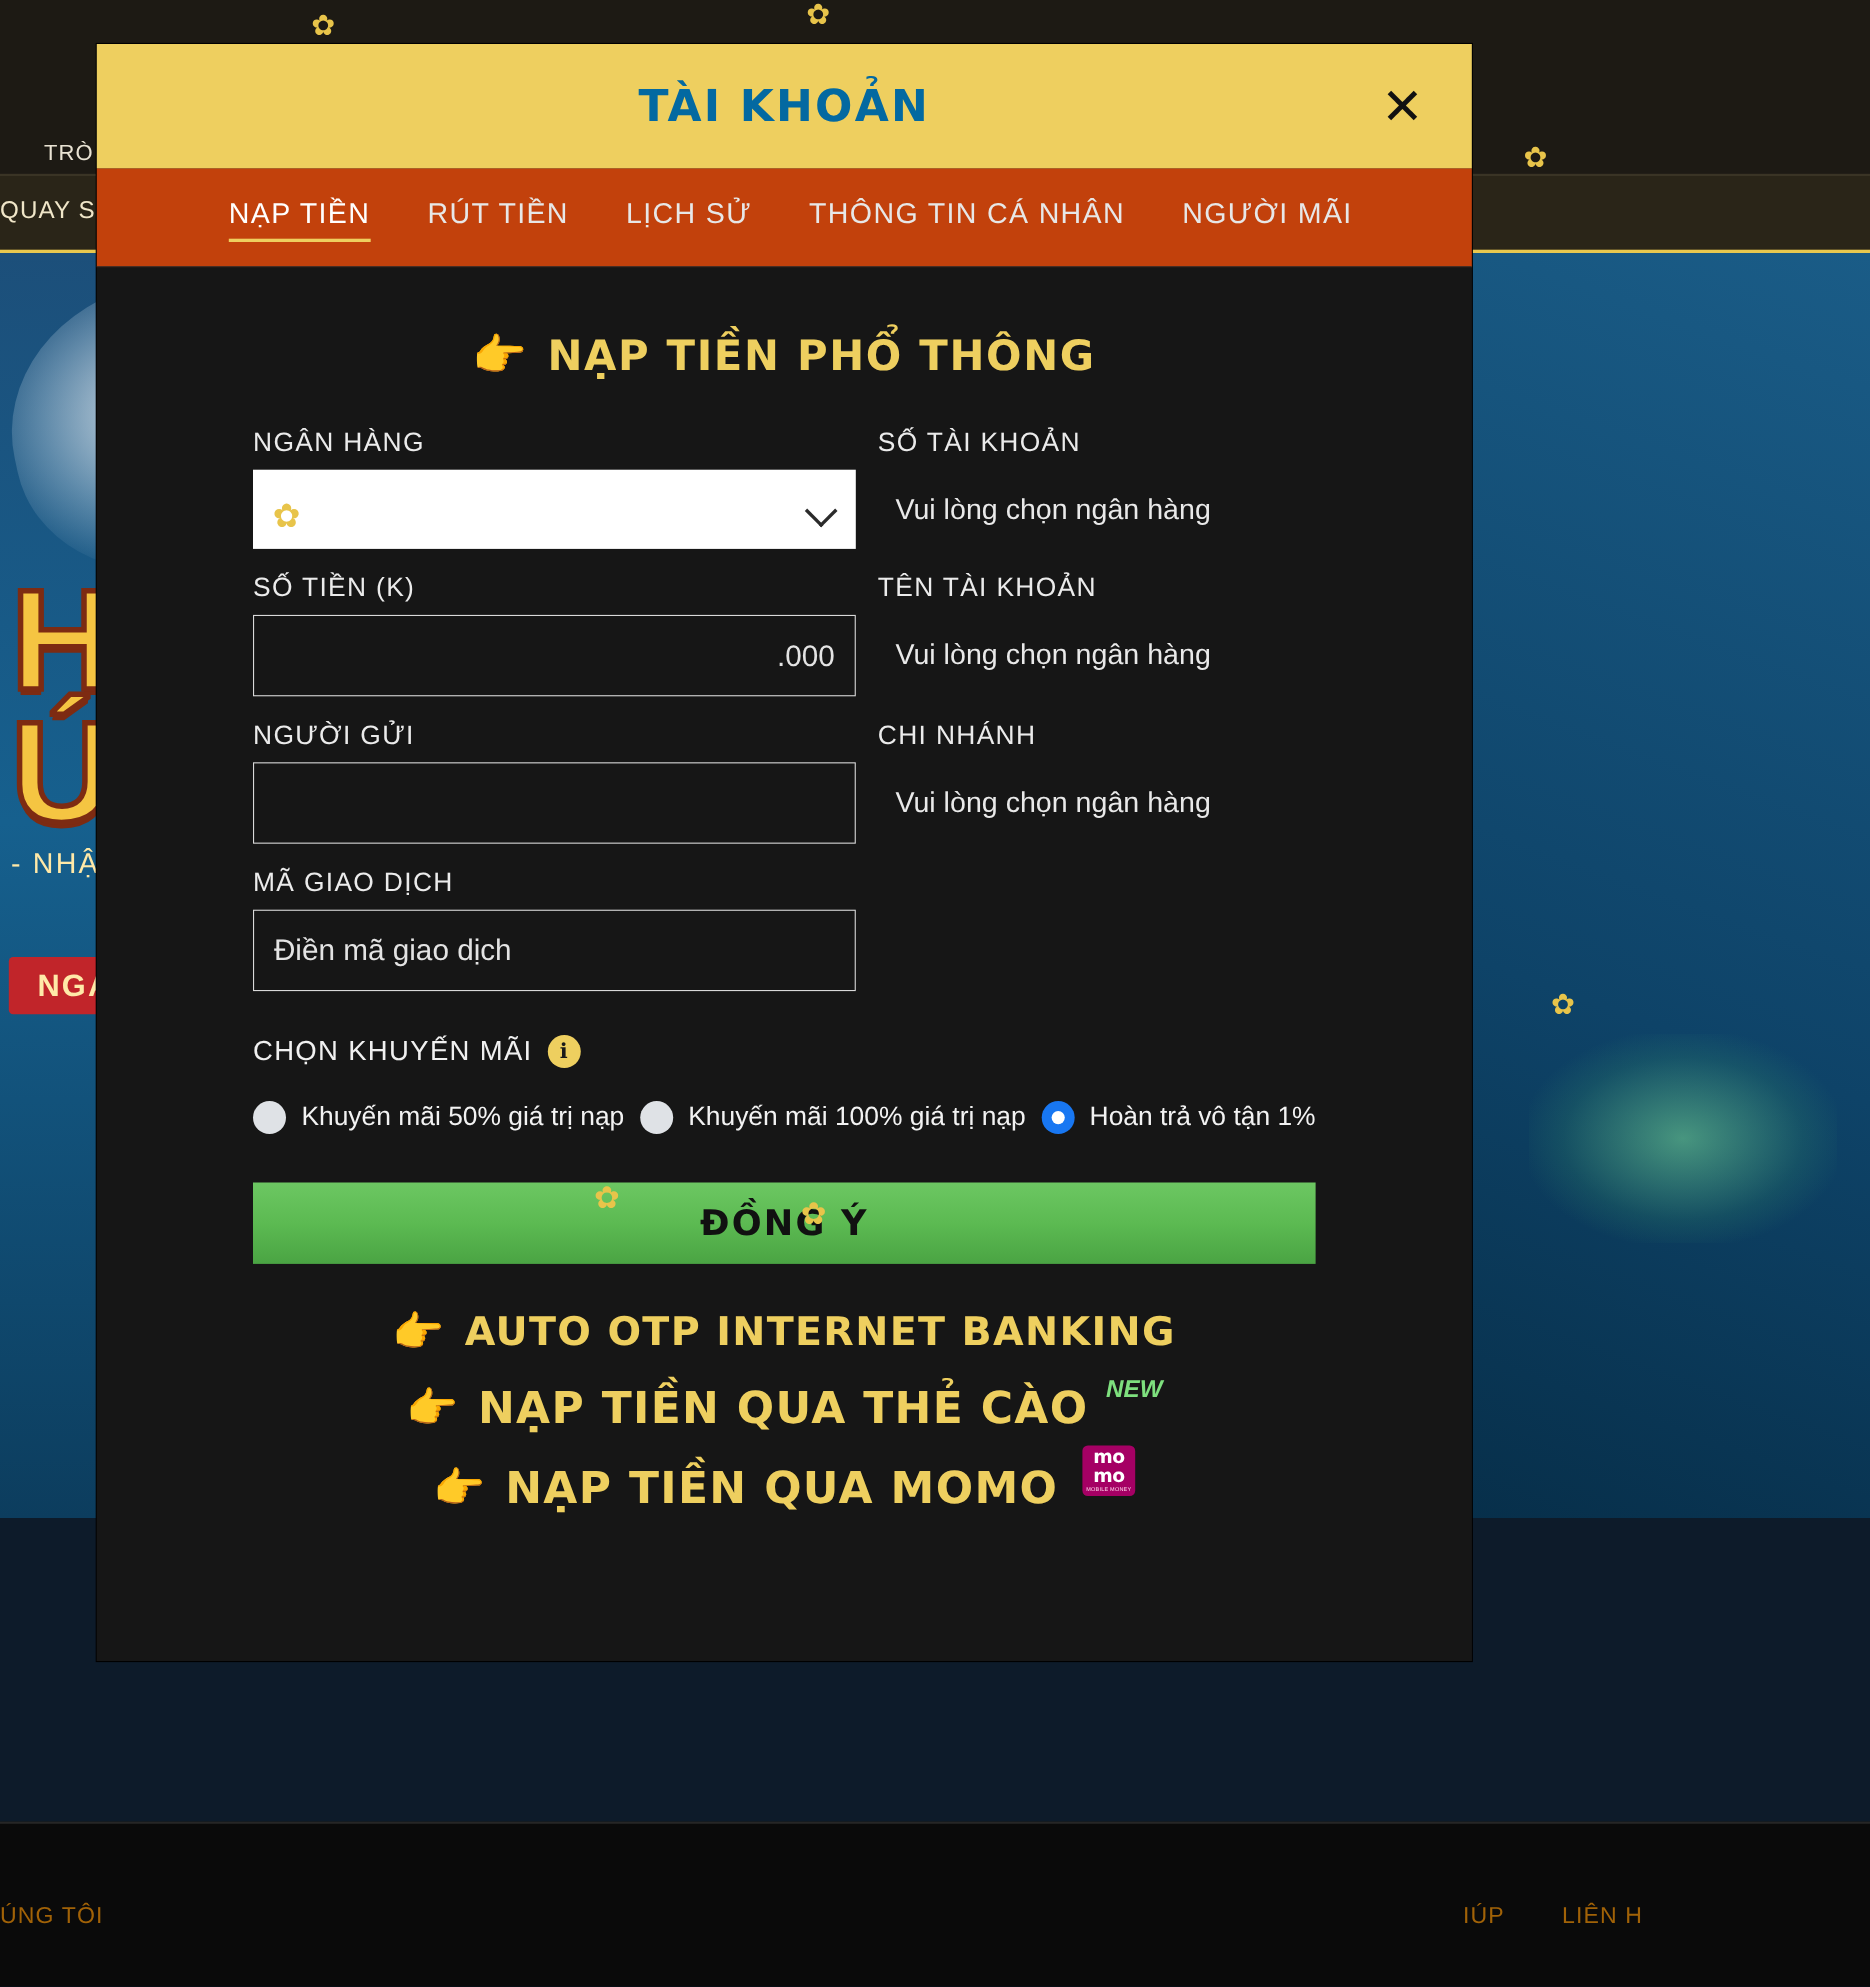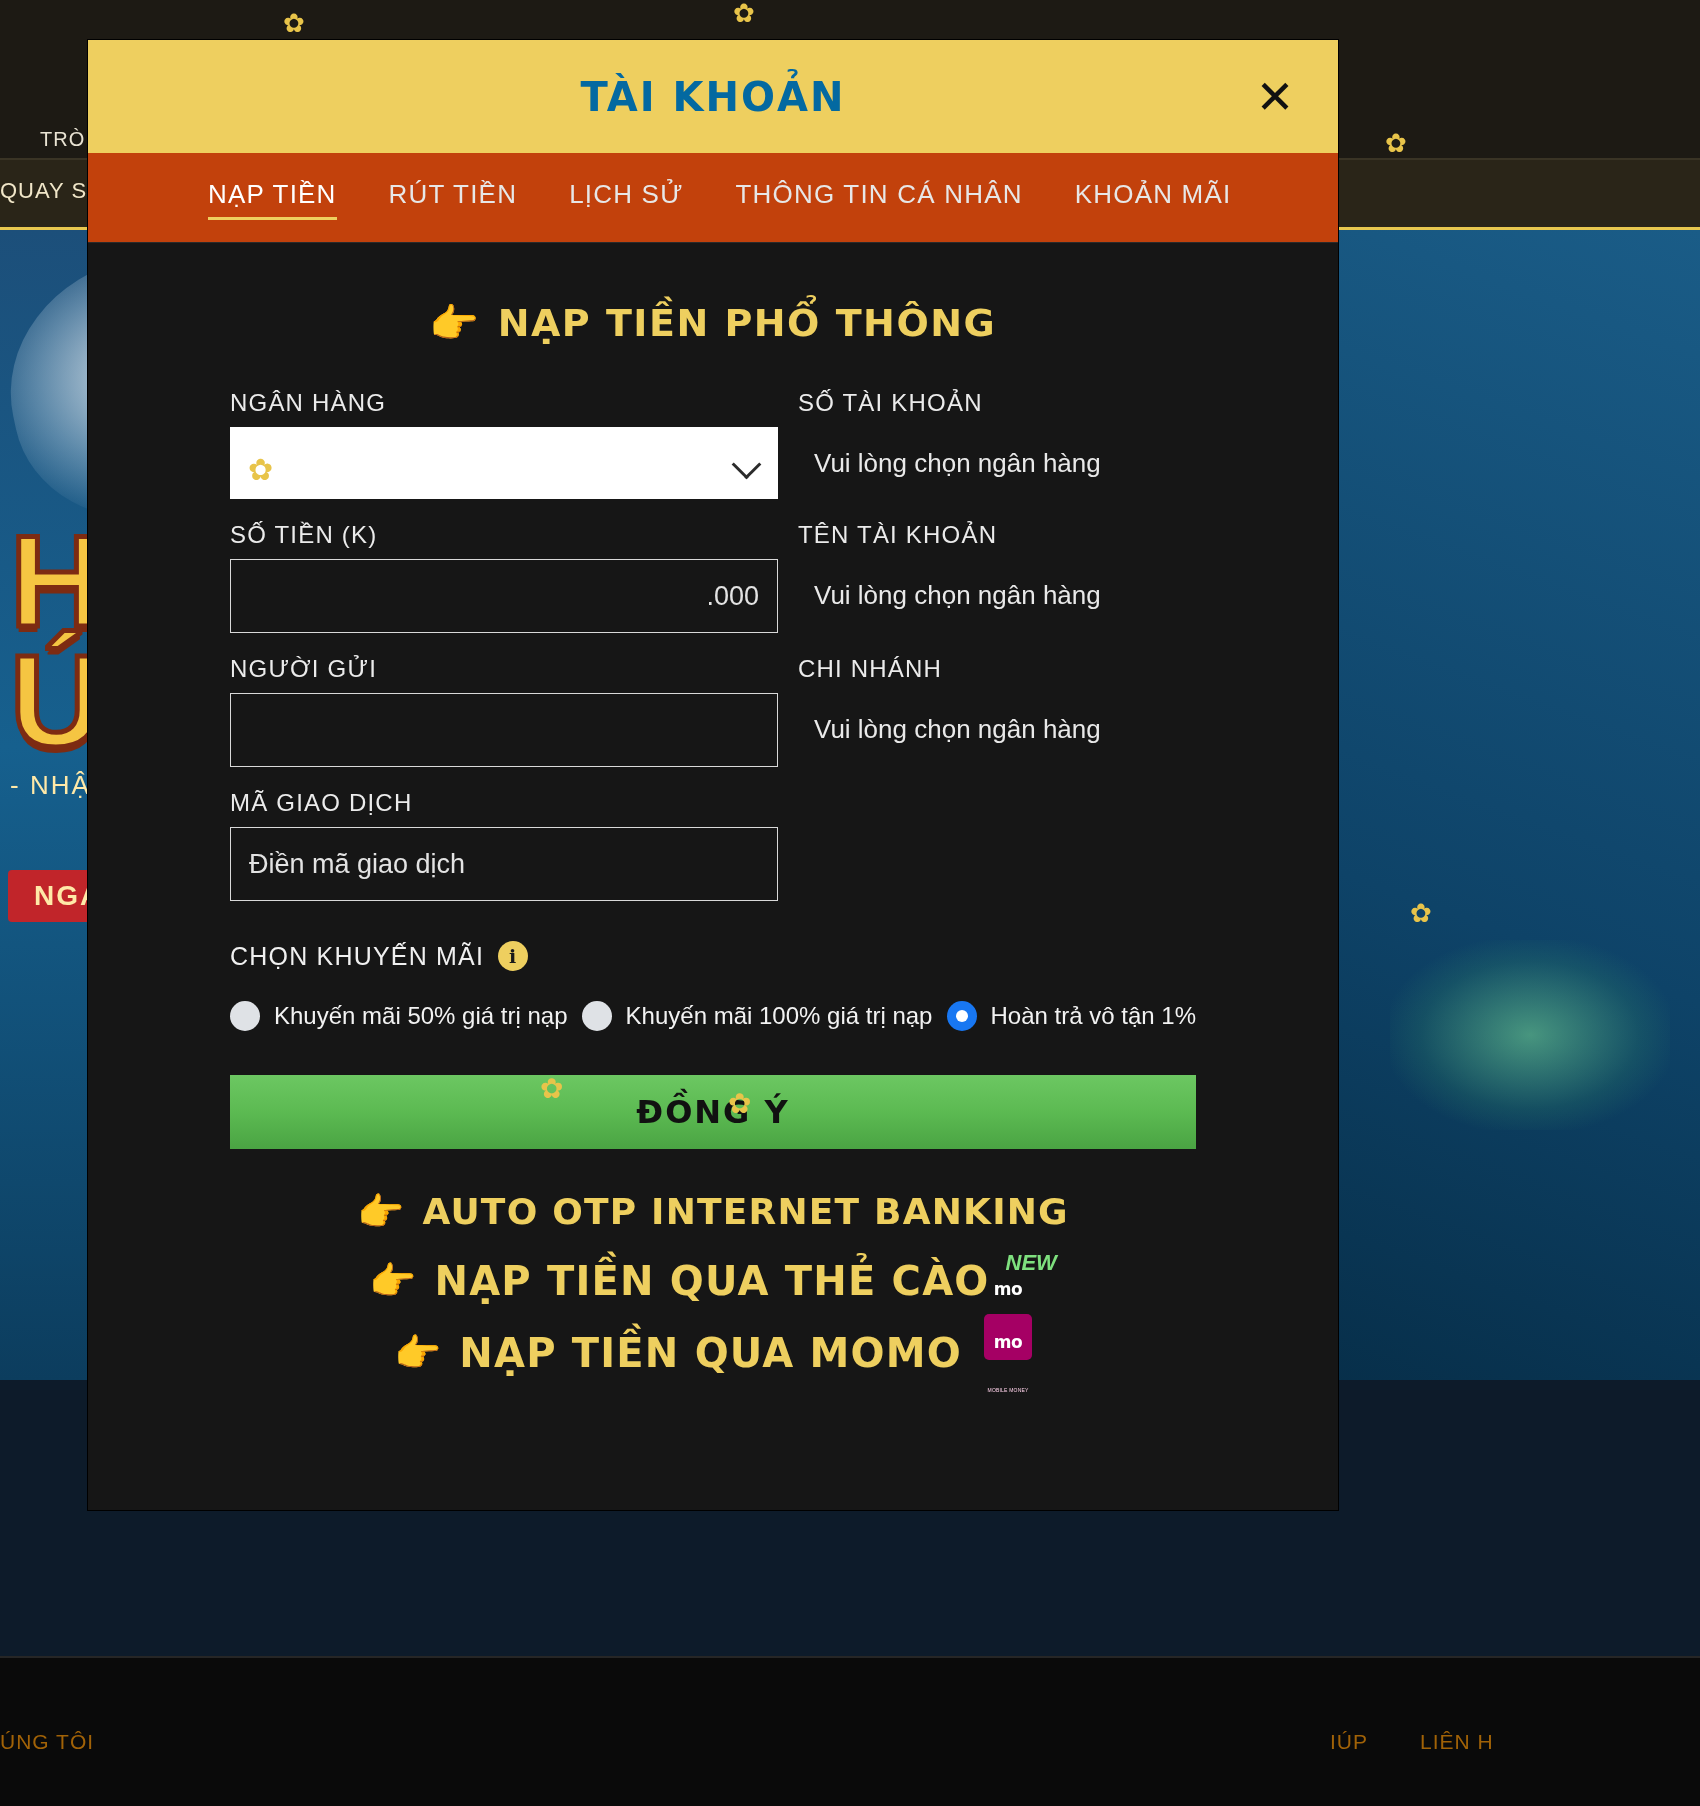--- a/index.html
+++ b/index.html
@@ -308,21 +308,20 @@
   .momo-logo {
     display: inline-flex;
     flex-direction: column;
     align-items: center; justify-content: center;
     width: 48px; height: 46px;
     background: #a50064;
     border-radius: 5px;
     position: relative; top: -16px;
     margin-left: 4px;
     line-height: 1;
-    gap: 36px;
   }
   .momo-logo .m1, .momo-logo .m2 {
     color: #fff; font-size: 17px; font-weight: bold;
     font-family: "DejaVu Sans", sans-serif;
     letter-spacing: -.5px;
   }
   .momo-logo .m3 {
     color: #ffd2ea; font-size: 5px; letter-spacing: .2px;
     margin-top: 1px;
   }
@@ -362,21 +361,21 @@
   <div class="modal-header">
     <div class="modal-title">TÀI KHOẢN</div>
     <div class="modal-close">✕</div>
   </div>
 
   <div class="tabbar">
     <div class="tab active">NẠP TIỀN</div>
     <div class="tab">RÚT TIỀN</div>
     <div class="tab">LỊCH SỬ</div>
     <div class="tab">THÔNG TIN CÁ NHÂN</div>
-    <div class="tab">KHOẢN MÃI</div>
+    <div class="tab">NGƯỜI MÃI</div>
   </div>
 
   <div class="modal-body">
 
     <div class="section-heading">
       <span class="finger">👉</span>
       <span class="txt">NẠP TIỀN PHỔ THÔNG</span>
     </div>
 
     <div class="grid">

